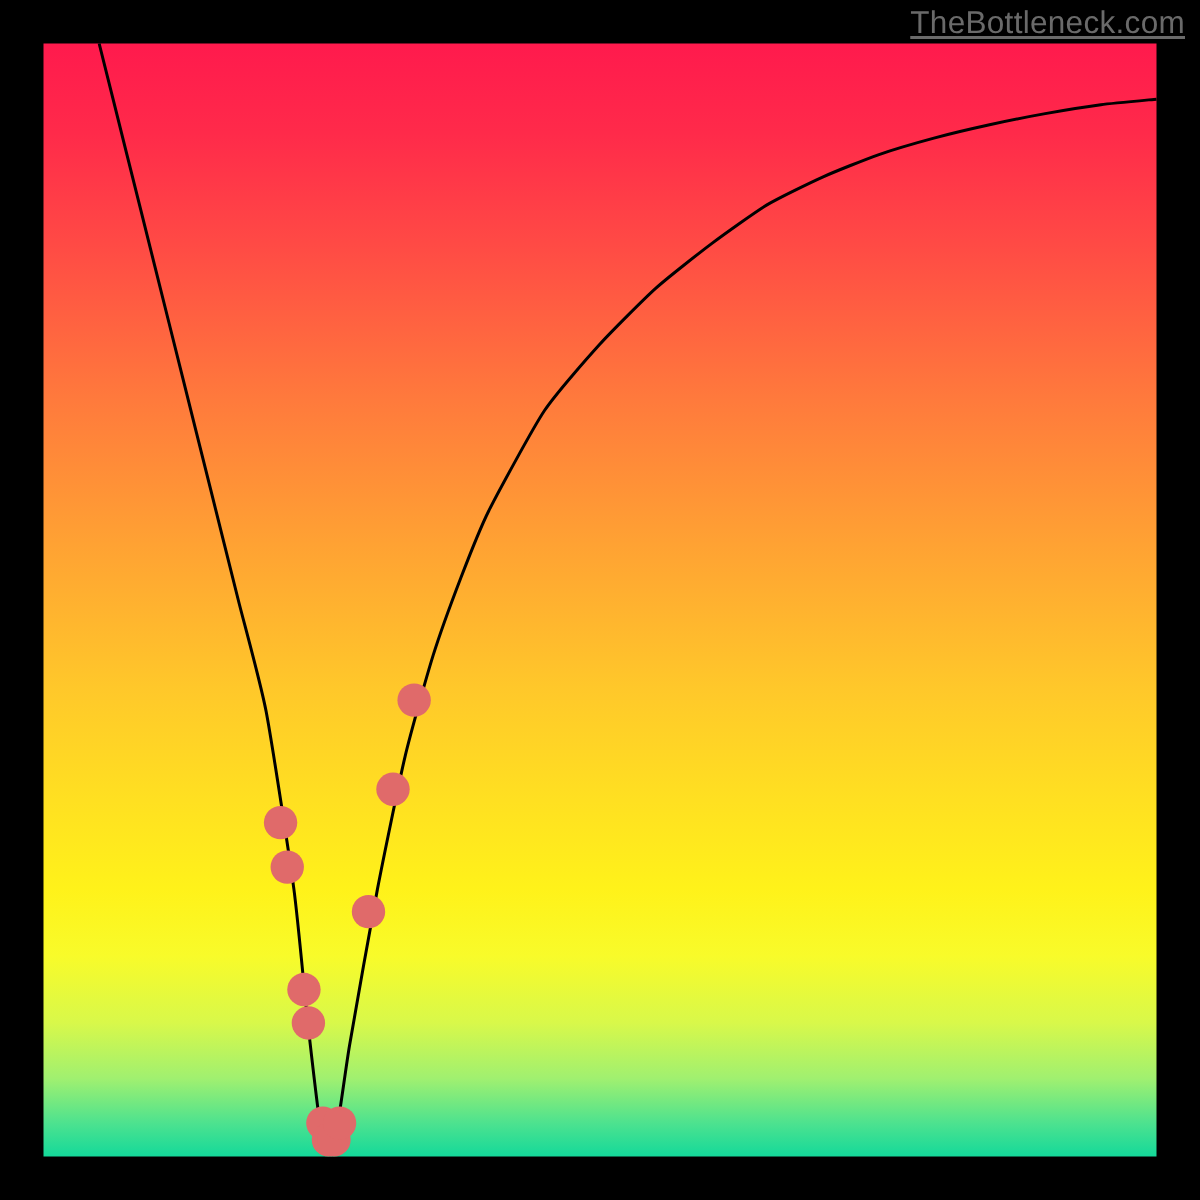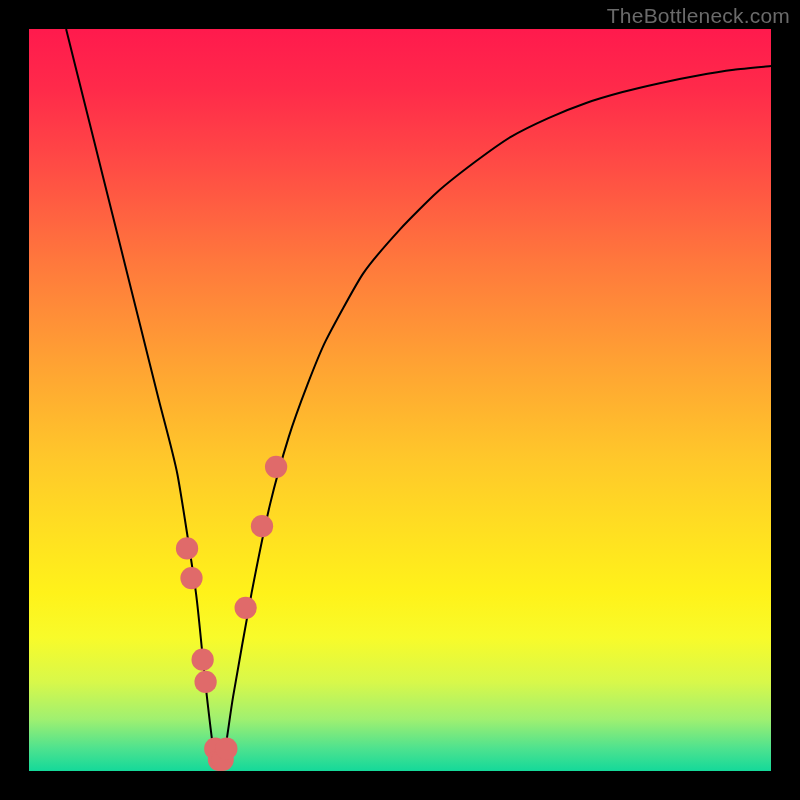--- a/index.html
+++ b/index.html
@@ -40,20 +40,21 @@
     );
   }
   #watermark {
     position: absolute;
     top: 4px;
     right: 10px;
     color: #6a6a6a;
     font-size: 21px;
     letter-spacing: 0.2px;
     user-select: none;
+    text-decoration: underline;
   }
   svg {
     position: absolute;
     left: 0;
     top: 0;
     width: 742px;
     height: 742px;
     overflow: visible;
   }
   .curve {

